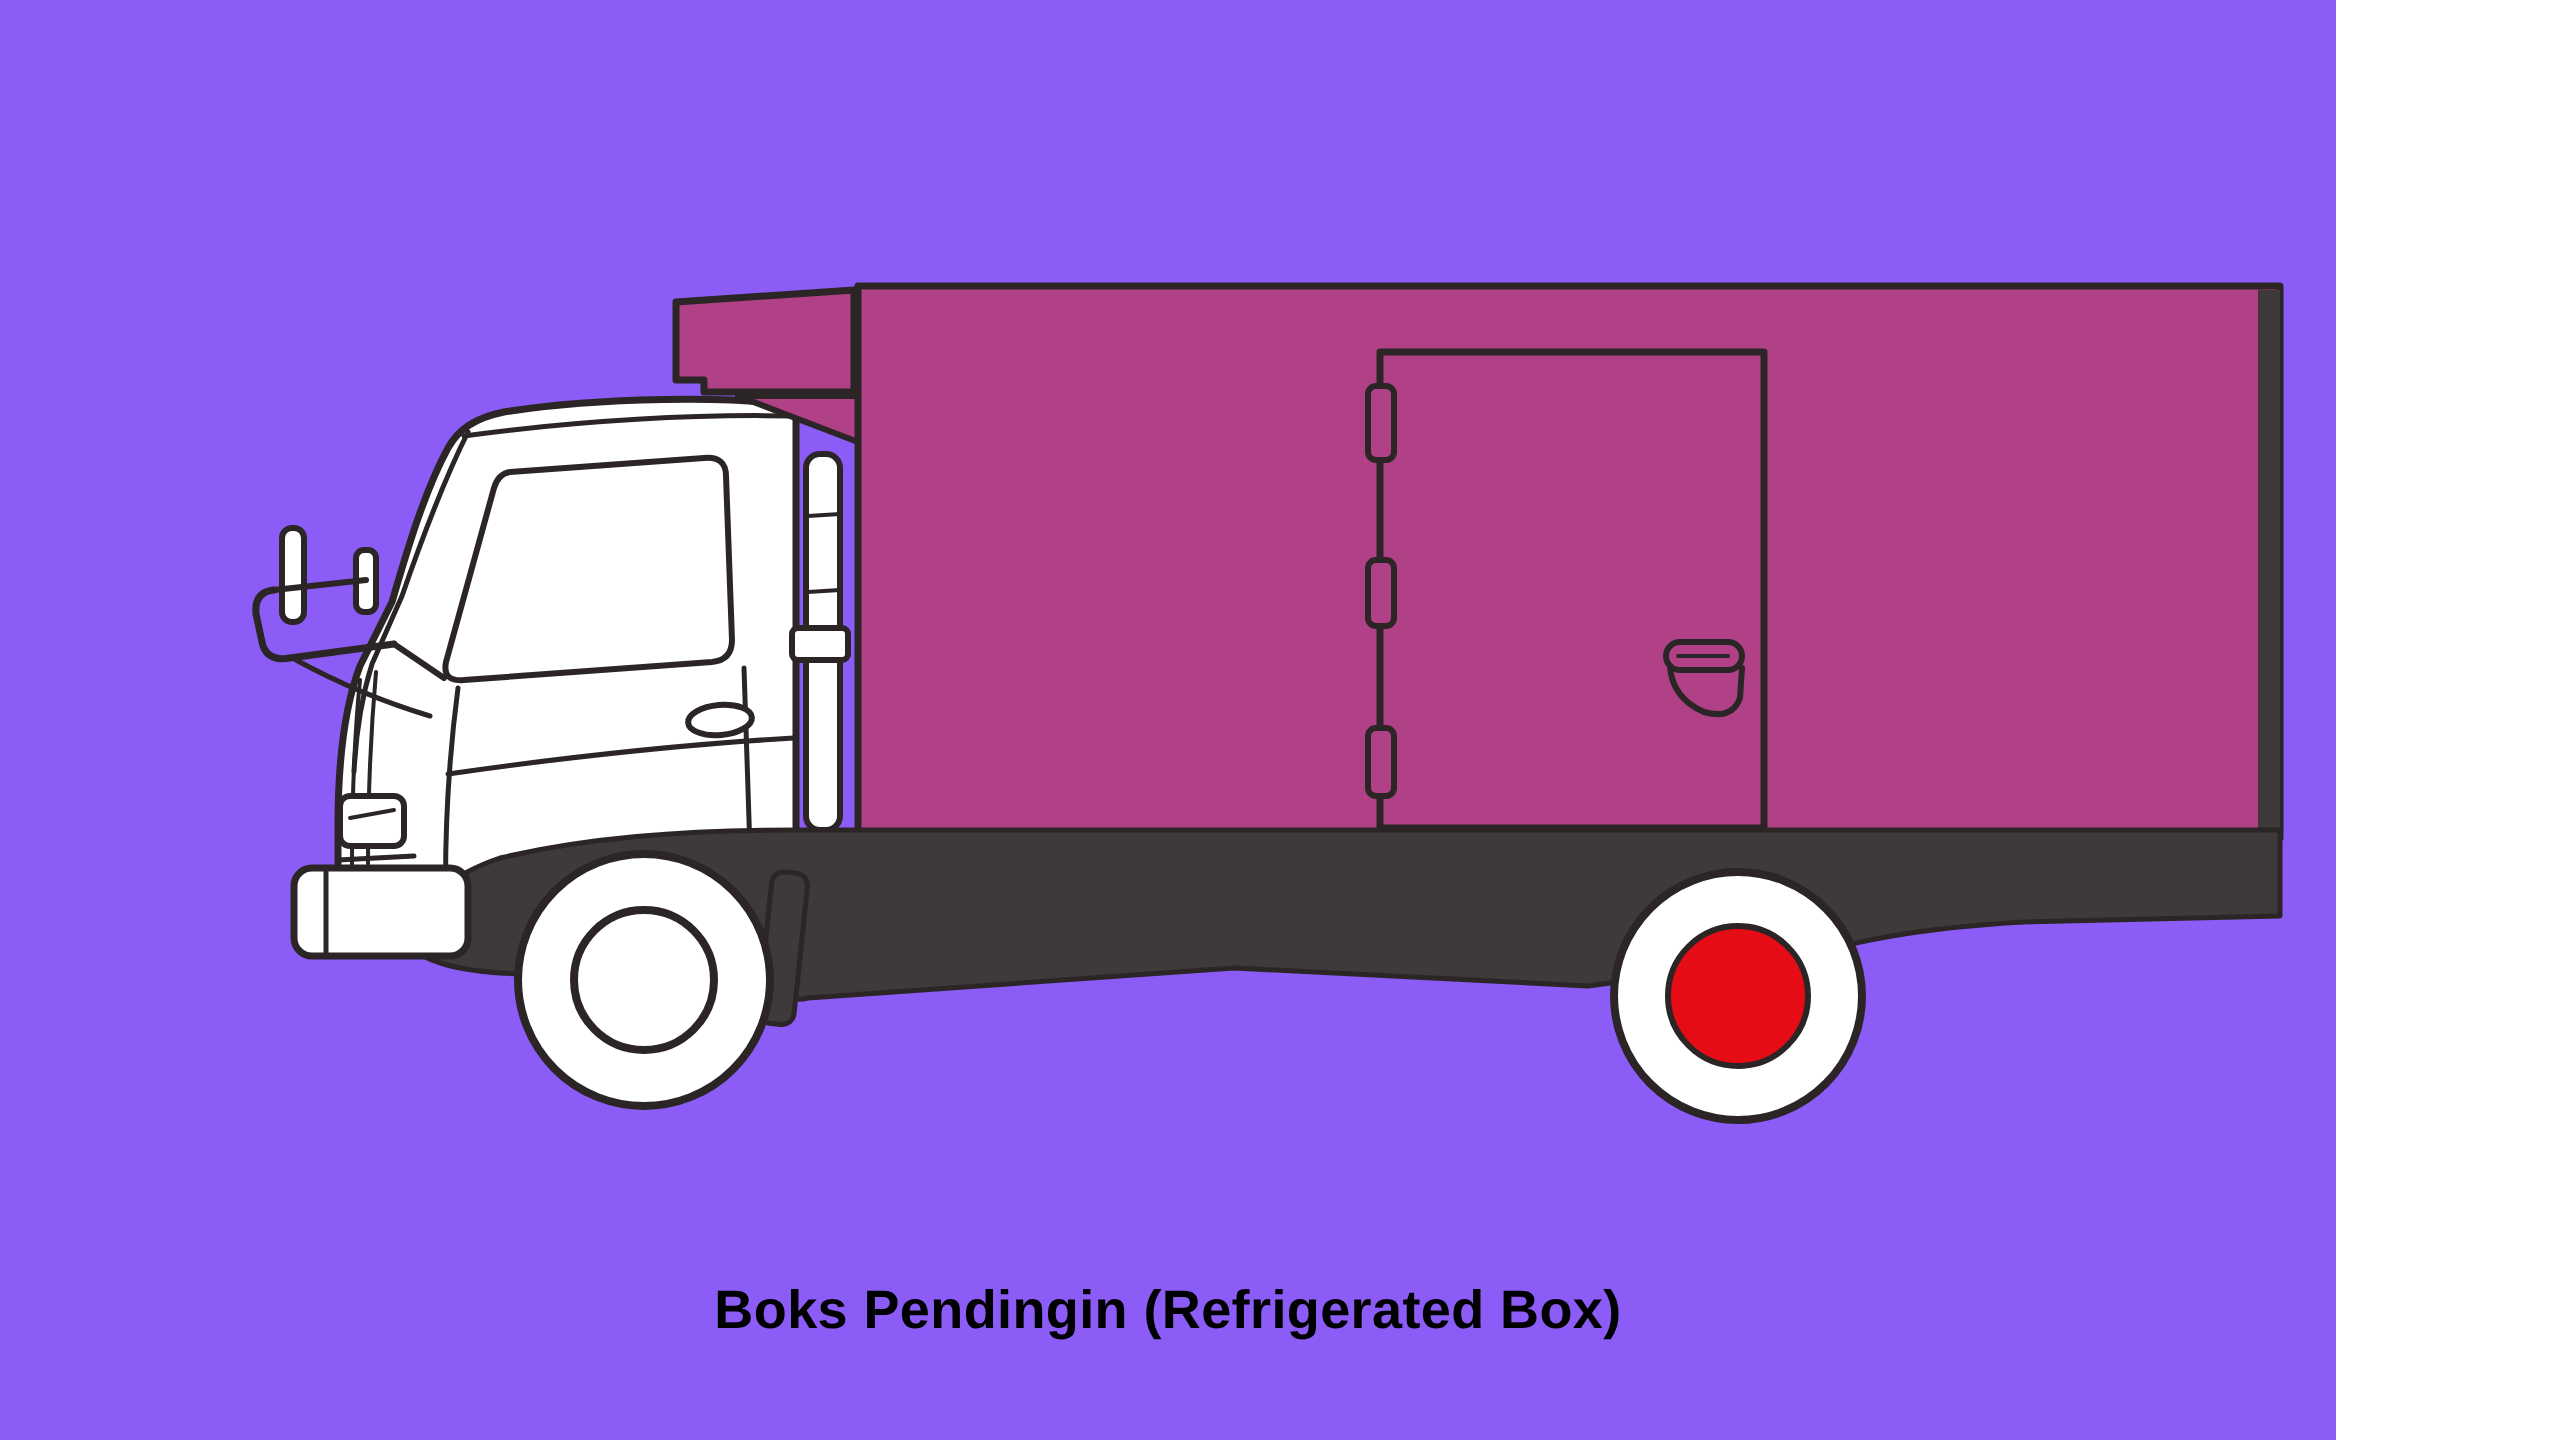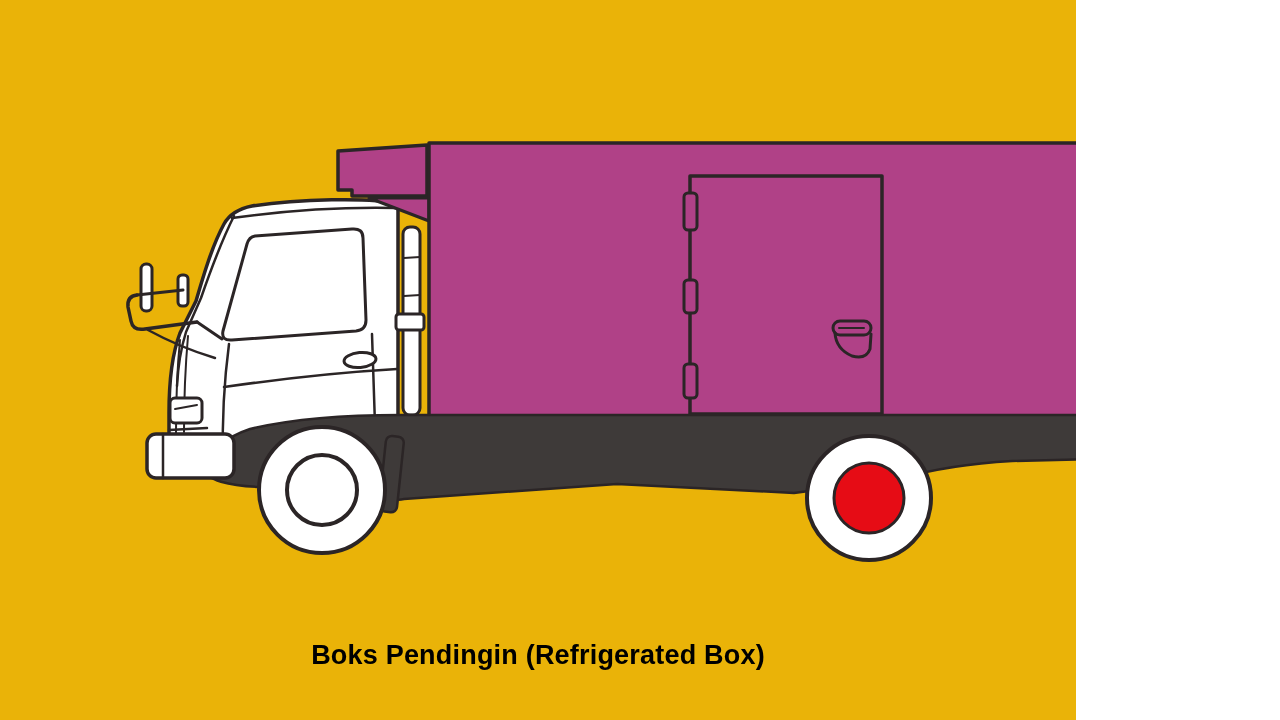--- a/index.html
+++ b/index.html
@@ -1,19 +1,19 @@
 <!DOCTYPE html>
 <html><head>
 <meta charset="utf-8">
 <style>
   html,body{margin:0;padding:0;background:#ffffff;}
   .stage{
     position:relative;
-    width:1076px;height:720px;
-    background:#eab308;
+    width:1168px;height:720px;
+    background:#8b5cf6;
     overflow:hidden;
     font-family:"Liberation Sans", sans-serif;
   }
   .truck-svg{position:absolute;left:0;top:0;}
   .caption{
     position:absolute;
     left:0;top:640px;width:100%;
     text-align:center;
     font-size:27px;
     font-weight:700;

